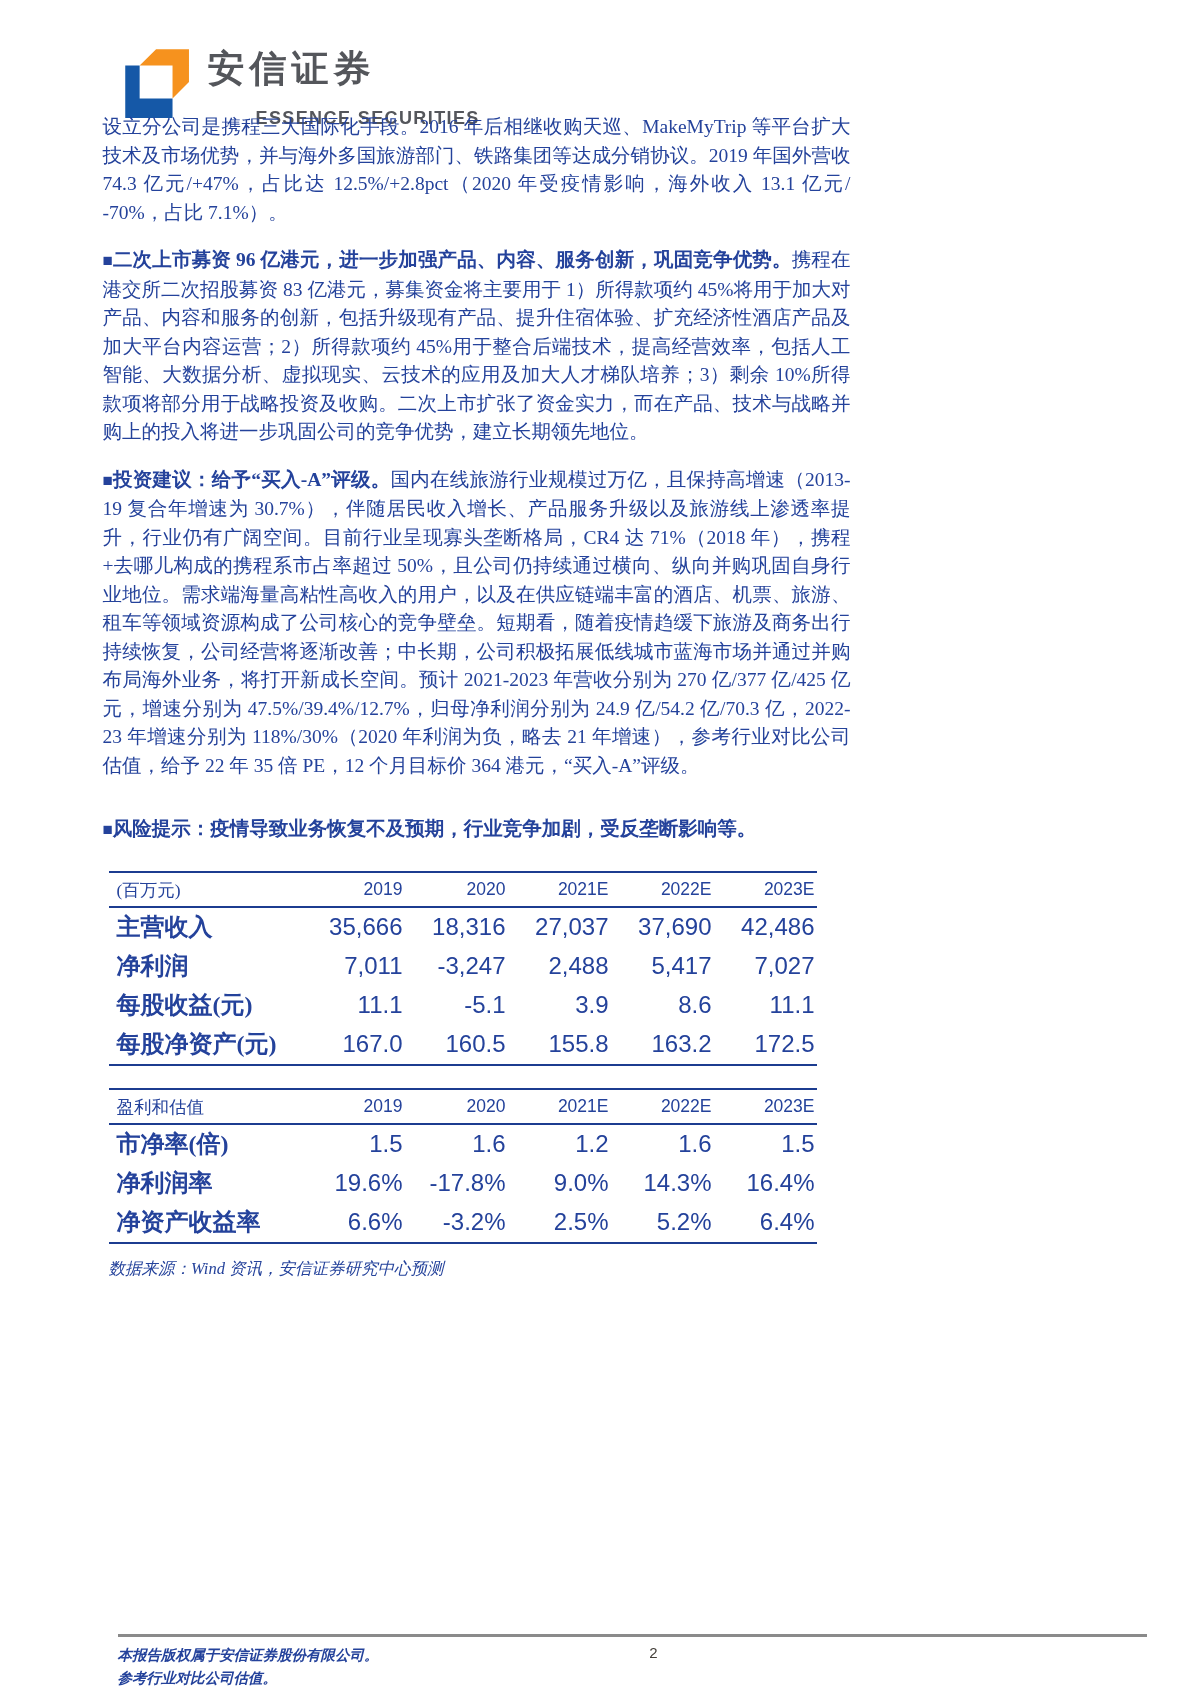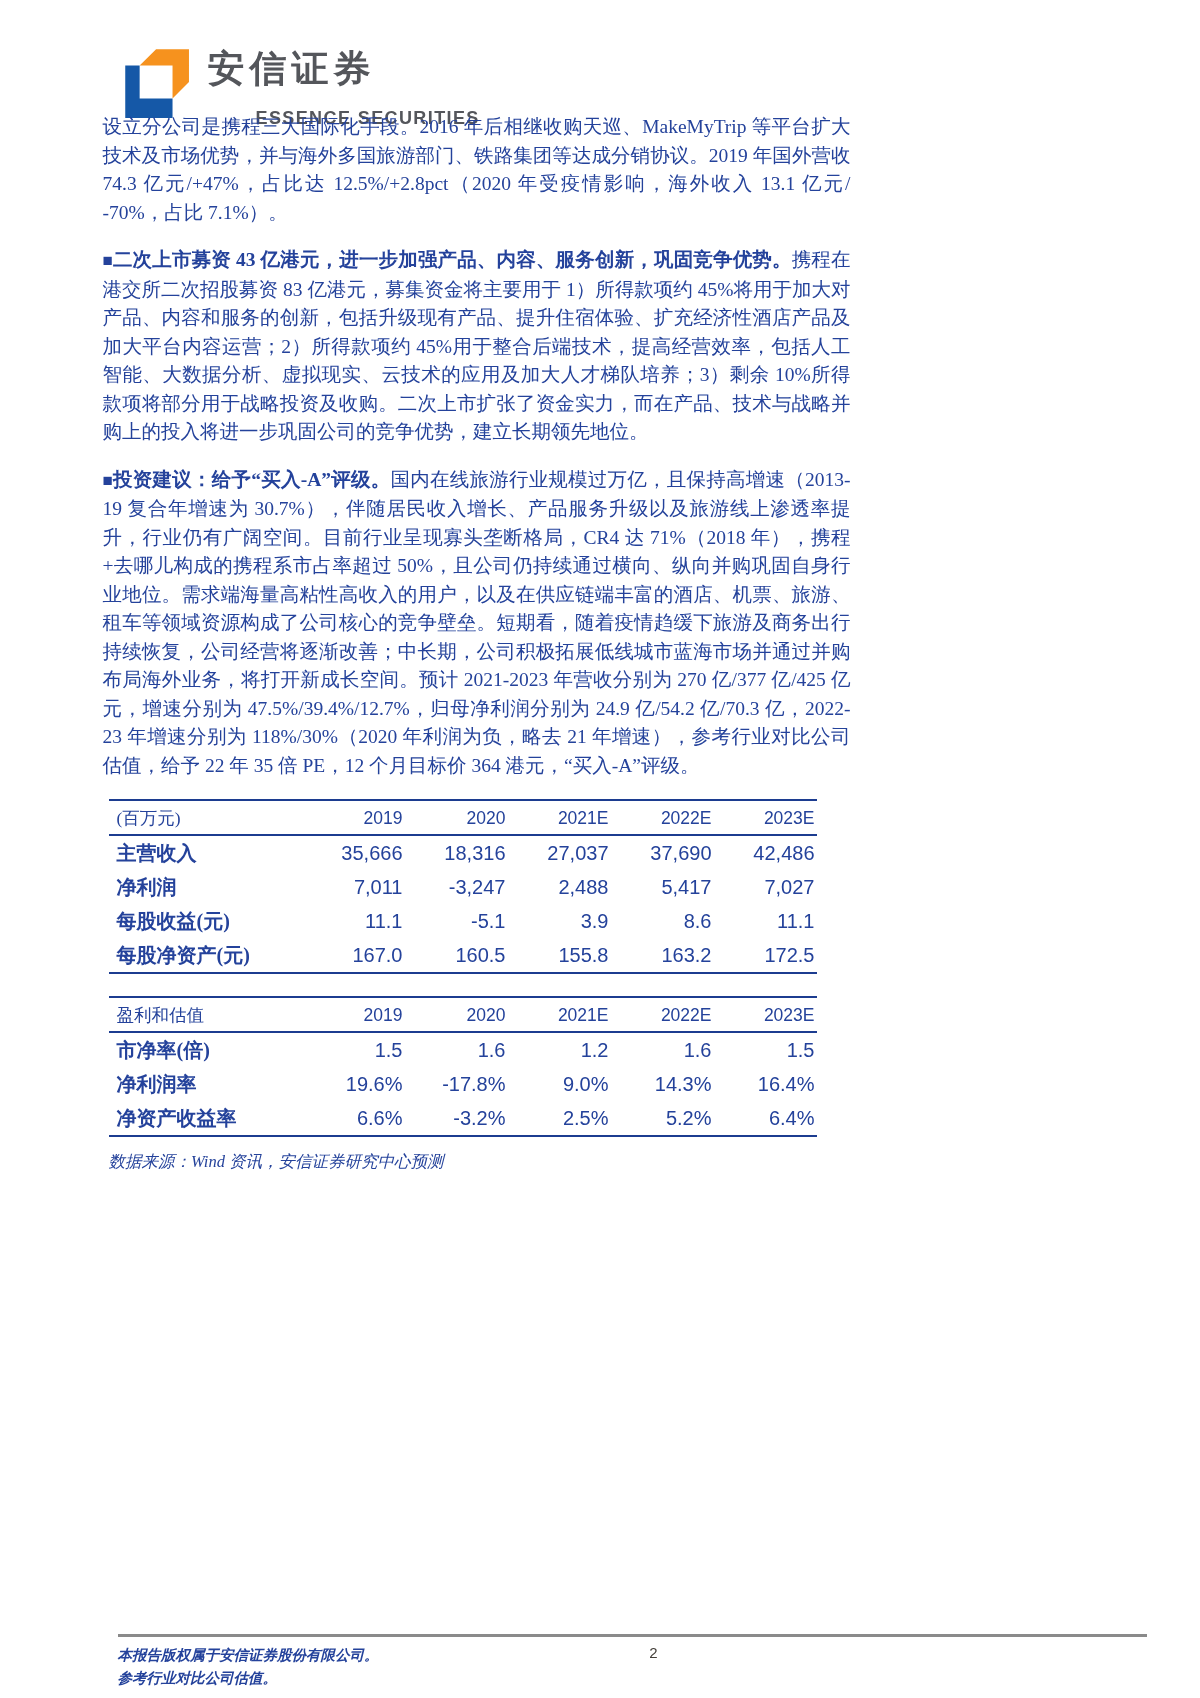--- a/index.html
+++ b/index.html
@@ -51,21 +51,21 @@
   .fin-table thead th {
     border-bottom:2px solid var(--rule-blue);
     font-size:17.5px; font-weight:normal; text-align:right;
     padding:5px 2px 4px 2px; white-space:nowrap;
   }
   .fin-table thead th.label {
     text-align:left; font-family:"Liberation Serif","DejaVu Serif",serif;
     padding-left:8px;
   }
   .fin-table td {
-    font-size:20px; text-align:right; padding:3.5px 2px; white-space:nowrap;
+    font-size:24px; text-align:right; padding:3.5px 2px; white-space:nowrap;
   }
   .fin-table td.label {
     text-align:left; font-weight:bold;
     font-family:"Liberation Serif","DejaVu Serif",serif; padding-left:8px;
   }
   .fin-table tbody tr:last-child td { border-bottom:2px solid var(--rule-blue); }
   .col-label { width:193px; }
   .col-num { width:103px; }
   .source-note {
     margin:14px 0 0 6px; font-style:italic; color:var(--text-blue);
@@ -97,24 +97,25 @@
     <div class="brand-text">
       <div class="brand-cn">安信证券</div>
       <div class="brand-en">ESSENCE SECURITIES</div>
     </div>
   </div>
 
   <div class="content">
 
     <p class="para"><span class="body">设立分公司是携程三大国际化手段。2016 年后相继收购天巡、MakeMyTrip 等平台扩大技术及市场优势，并与海外多国旅游部门、铁路集团等达成分销协议。2019 年国外营收 74.3 亿元/+47%，占比达 12.5%/+2.8pct（2020 年受疫情影响，海外收入 13.1 亿元/ -70%，占比 7.1%）。</span></p>
 
-    <p class="para"><span class="bullet">■</span><span class="lead">二次上市募资 43 亿港元，进一步加强产品、内容、服务创新，巩固竞争优势。</span><span class="body">携程在港交所二次招股募资 83 亿港元，募集资金将主要用于 1）所得款项约 45%将用于加大对产品、内容和服务的创新，包括升级现有产品、提升住宿体验、扩充经济性酒店产品及加大平台内容运营；2）所得款项约 45%用于整合后端技术，提高经营效率，包括人工智能、大数据分析、虚拟现实、云技术的应用及加大人才梯队培养；3）剩余 10%所得款项将部分用于战略投资及收购。二次上市扩张了资金实力，而在产品、技术与战略并购上的投入将进一步巩固公司的竞争优势，建立长期领先地位。</span></p>
+    <p class="para"><span class="bullet">■</span><span class="lead">二次上市募资 96 亿港元，进一步加强产品、内容、服务创新，巩固竞争优势。</span><span class="body">携程在港交所二次招股募资 83 亿港元，募集资金将主要用于 1）所得款项约 45%将用于加大对产品、内容和服务的创新，包括升级现有产品、提升住宿体验、扩充经济性酒店产品及加大平台内容运营；2）所得款项约 45%用于整合后端技术，提高经营效率，包括人工智能、大数据分析、虚拟现实、云技术的应用及加大人才梯队培养；3）剩余 10%所得款项将部分用于战略投资及收购。二次上市扩张了资金实力，而在产品、技术与战略并购上的投入将进一步巩固公司的竞争优势，建立长期领先地位。</span></p>
 
     <p class="para"><span class="bullet">■</span><span class="lead">投资建议：给予“买入-A”评级。</span><span class="body">国内在线旅游行业规模过万亿，且保持高增速（2013-19 复合年增速为 30.7%），伴随居民收入增长、产品服务升级以及旅游线上渗透率提升，行业仍有广阔空间。目前行业呈现寡头垄断格局，CR4 达 71%（2018 年），携程+去哪儿构成的携程系市占率超过 50%，且公司仍持续通过横向、纵向并购巩固自身行业地位。需求端海量高粘性高收入的用户，以及在供应链端丰富的酒店、机票、旅游、租车等领域资源构成了公司核心的竞争壁垒。短期看，随着疫情趋缓下旅游及商务出行持续恢复，公司经营将逐渐改善；中长期，公司积极拓展低线城市蓝海市场并通过并购布局海外业务，将打开新成长空间。预计 2021-2023 年营收分别为 270 亿/377 亿/425 亿元，增速分别为 47.5%/39.4%/12.7%，归母净利润分别为 24.9 亿/54.2 亿/70.3 亿，2022-23 年增速分别为 118%/30%（2020 年利润为负，略去 21 年增速），参考行业对比公司估值，给予 22 年 35 倍 PE，12 个月目标价 364 港元，“买入-A”评级。</span></p>
 
+    <p class="para risk"><span class="bullet">■</span><span class="lead">风险提示：</span><span class="body">疫情导致业务恢复不及预期，行业竞争加剧，受反垄断影响等。</span></p>
 
     <table class="fin-table">
       <colgroup>
         <col class="col-label">
           <col class="col-num">
           <col class="col-num">
         <col class="col-num">
           <col class="col-num">
           <col class="col-num">
       </colgroup>

